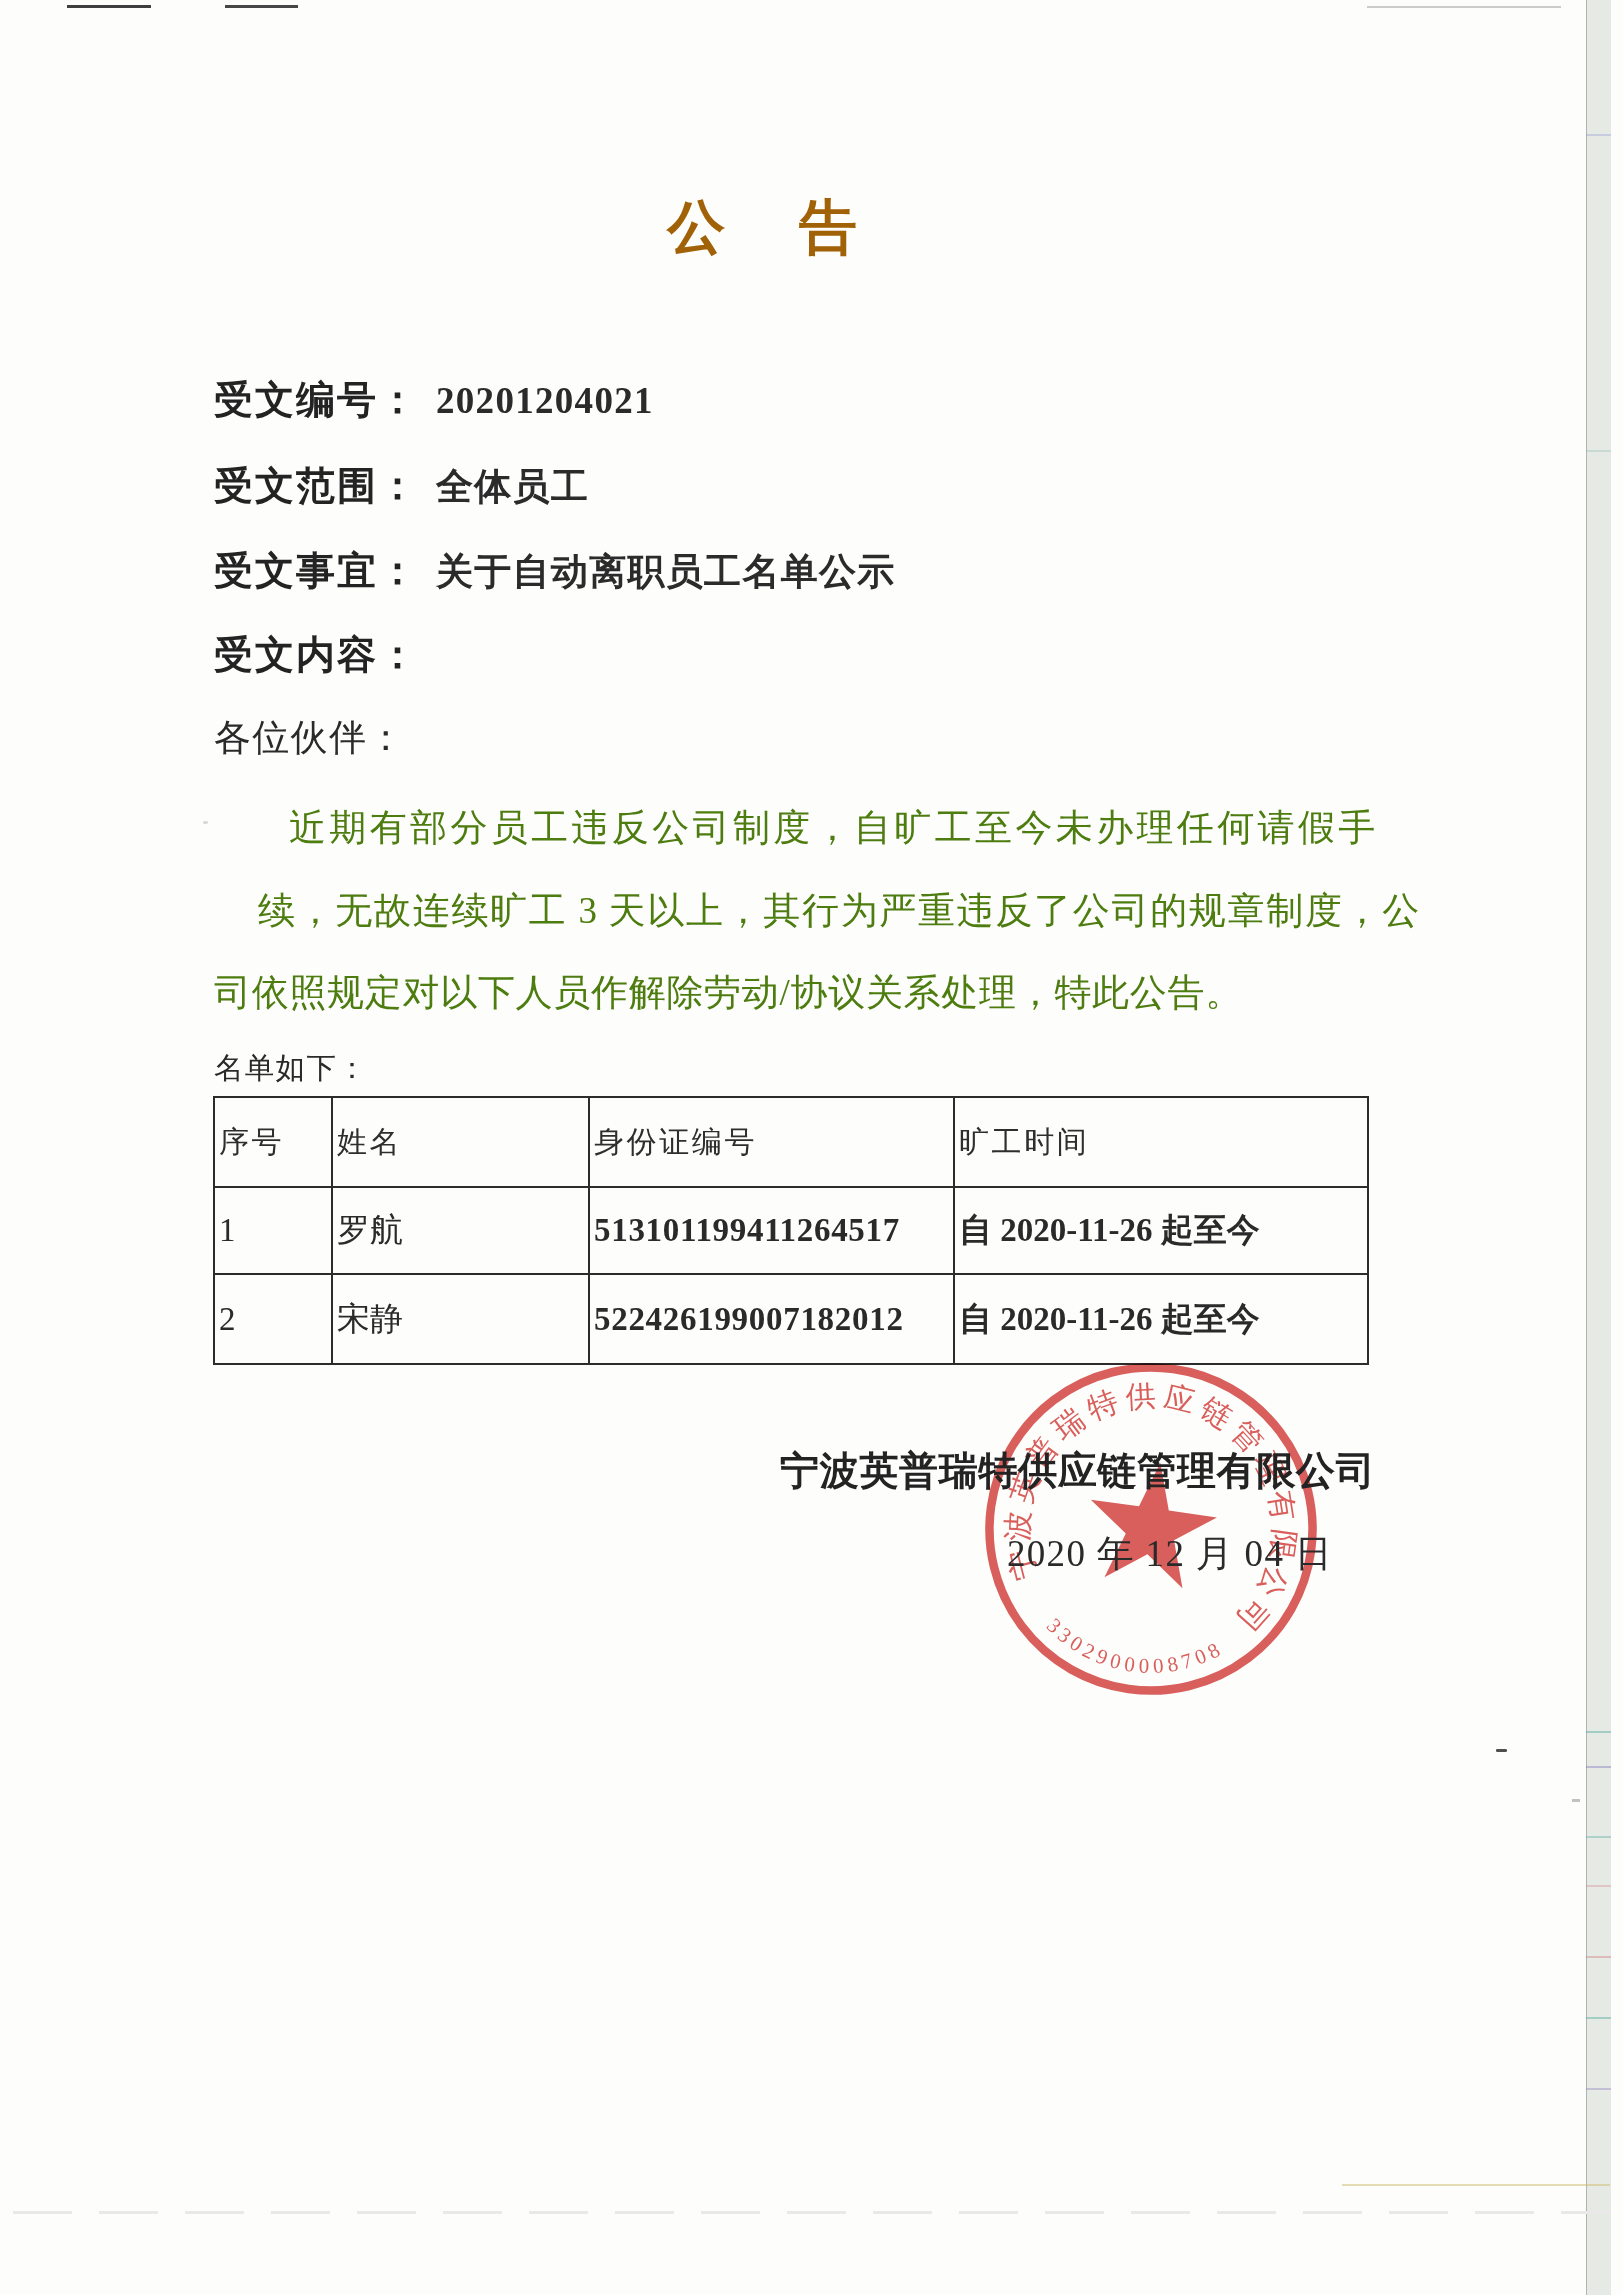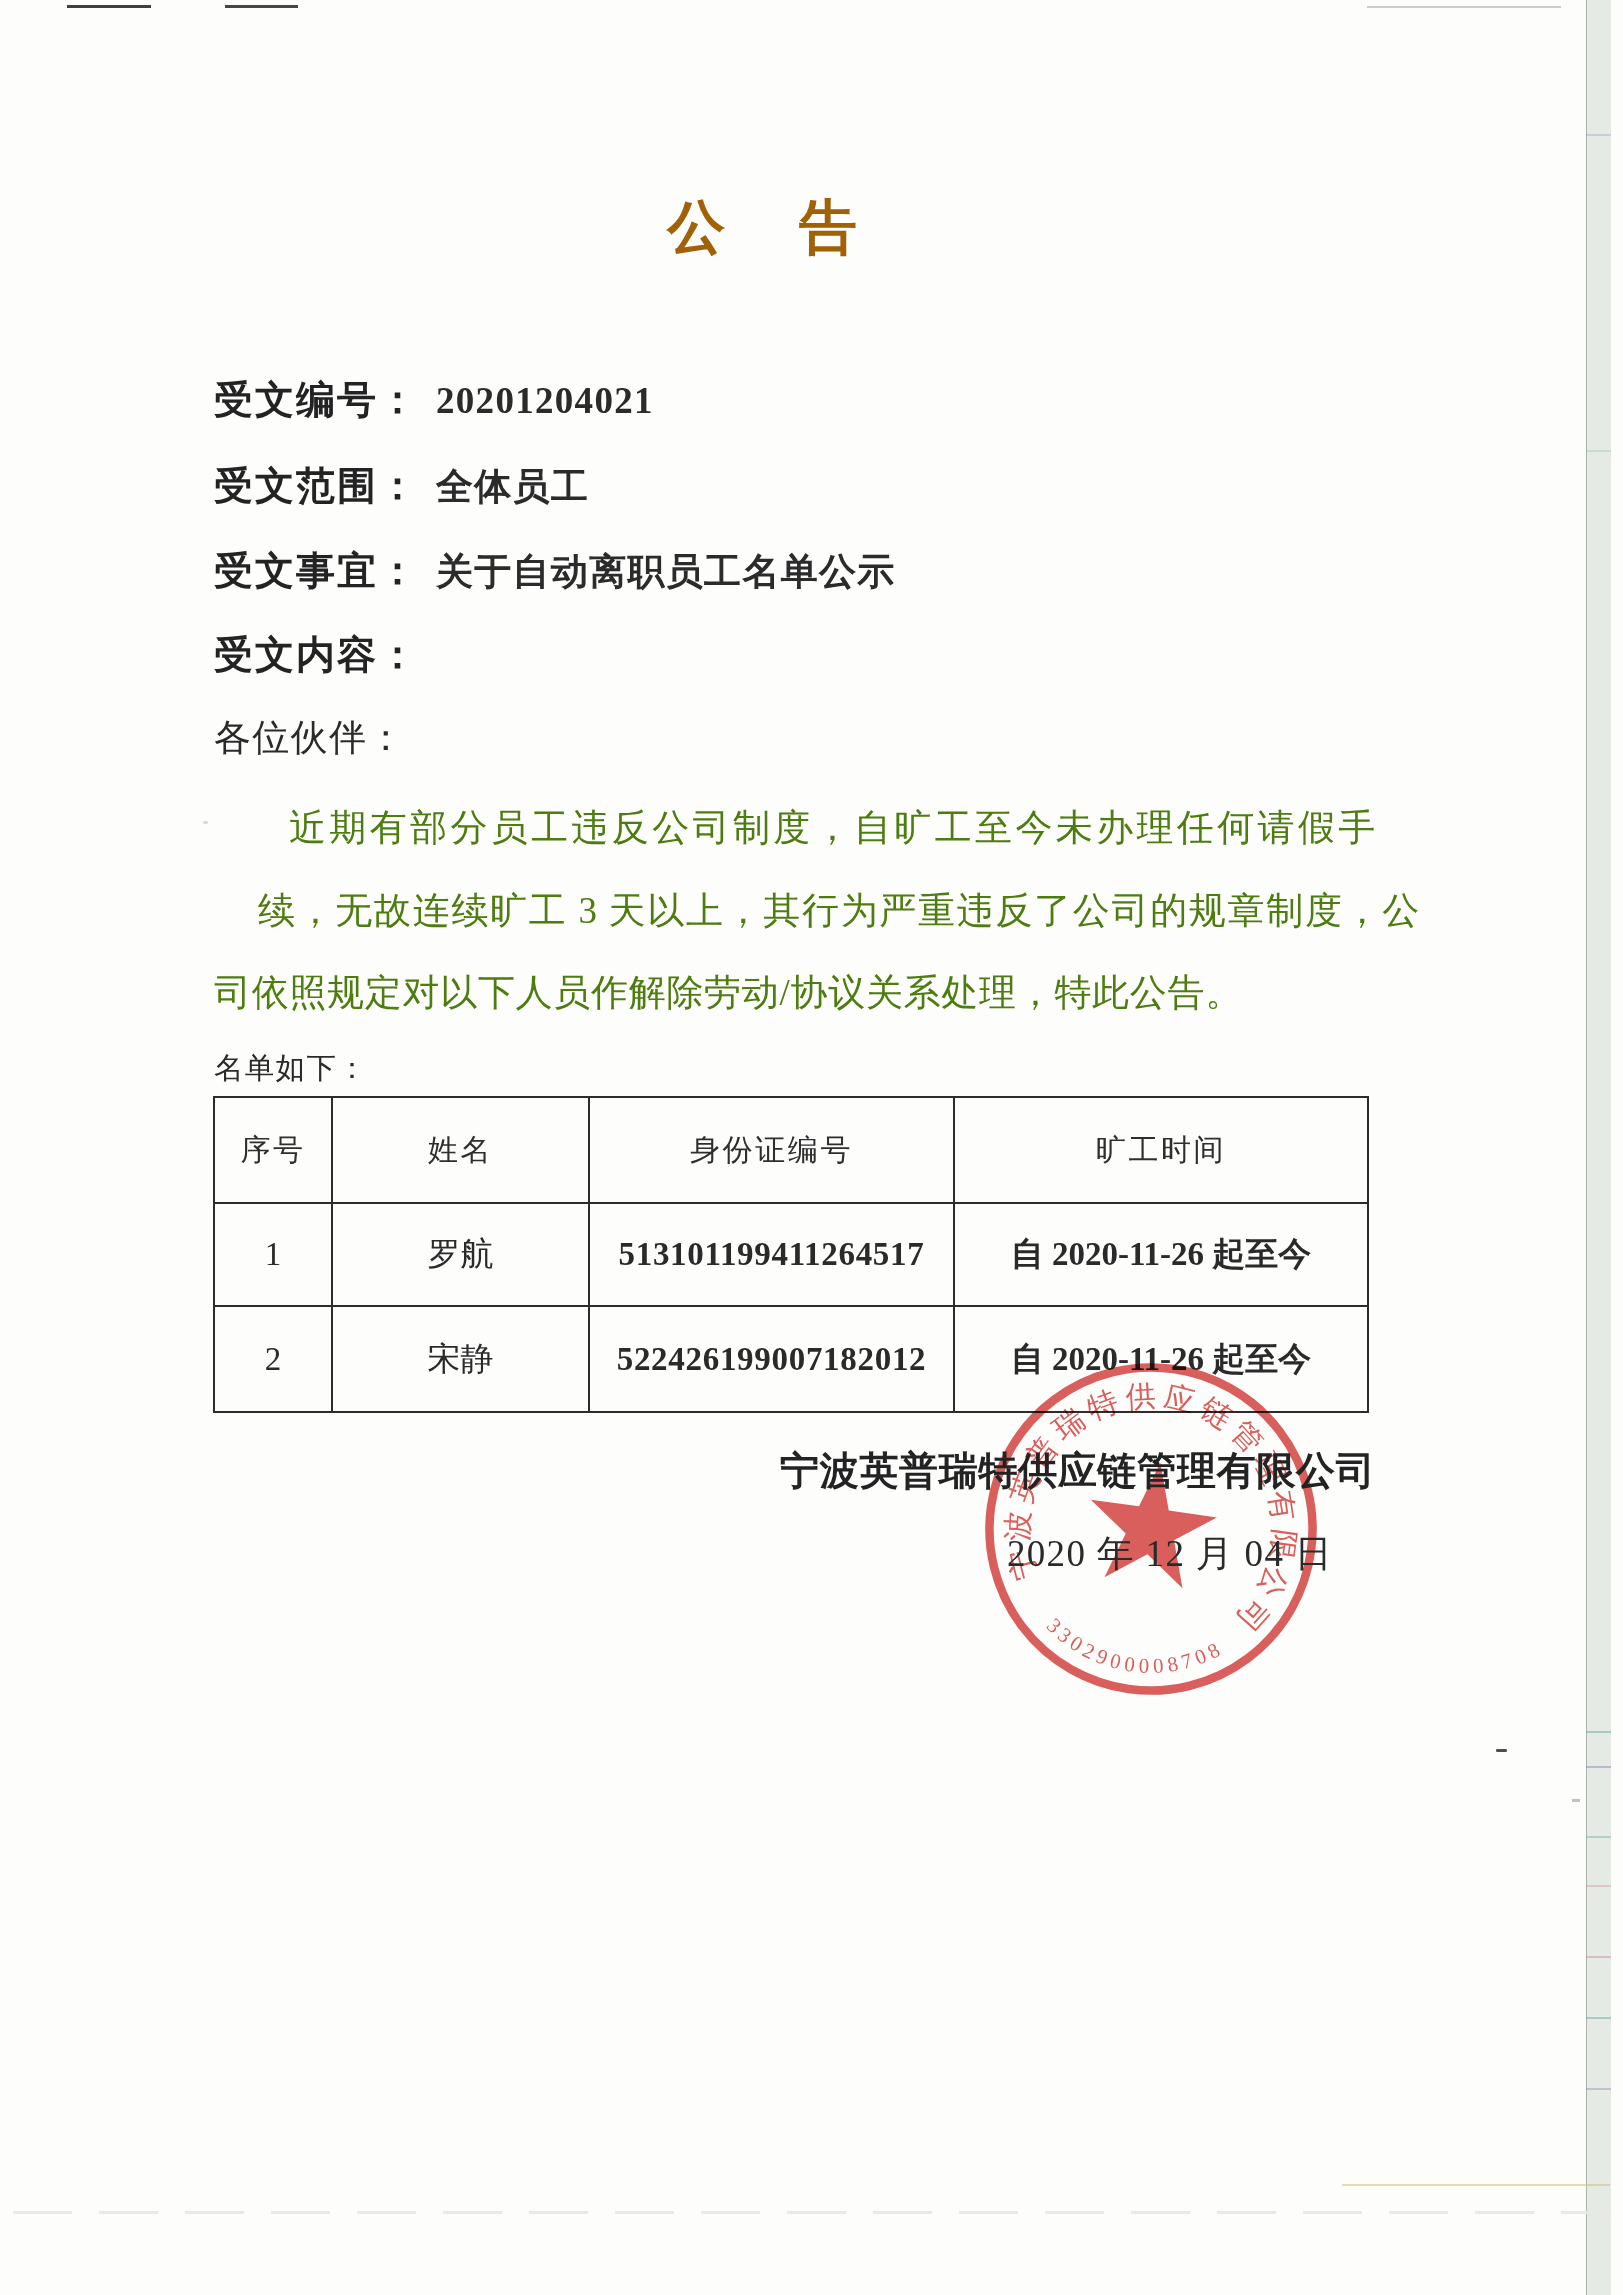--- a/index.html
+++ b/index.html
@@ -26,22 +26,22 @@
     letter-spacing:0.7px;color:#4d7c0f;white-space:normal;
   }
   .body-line.justify{text-align:justify;text-align-last:justify;}
   .line-0{top:806px;text-indent:75px;}
   .line-1{top:889px;margin-left:44px;}
   .line-2{top:971px;}
   .list-intro{position:absolute;left:214px;top:1049px;font-size:29.5px;font-weight:500;letter-spacing:1.3px;}
   
   .roster{position:absolute;left:213px;top:1096px;border-collapse:collapse;table-layout:fixed;}
   .roster th,.roster td{
-    border:2px solid #2c2c2c;text-align:center;vertical-align:middle;
-    padding:12px;overflow:hidden;
+    border:2px solid #2c2c2c;text-align:left;vertical-align:middle;
+    padding:4px;overflow:hidden;
   }
   .roster{border:2.6px solid #262626;}
   .roster th{font-size:30px;font-weight:normal;letter-spacing:2.6px;height:80px;color:#2e2e2e;}
   .roster td{height:77px;font-size:33px;}
   .roster tr.data-2 td{height:80px;}
   .col-idx{width:118px;} .col-name{width:257px;} .col-id{width:365px;} .col-time{width:414px;}
   .cell-id{font-weight:bold;font-size:35px;letter-spacing:0.7px;}
   .cell-time{font-weight:bold;font-size:32px;margin-top:12px;}
   .cell-idx{font-size:31px;}
   

